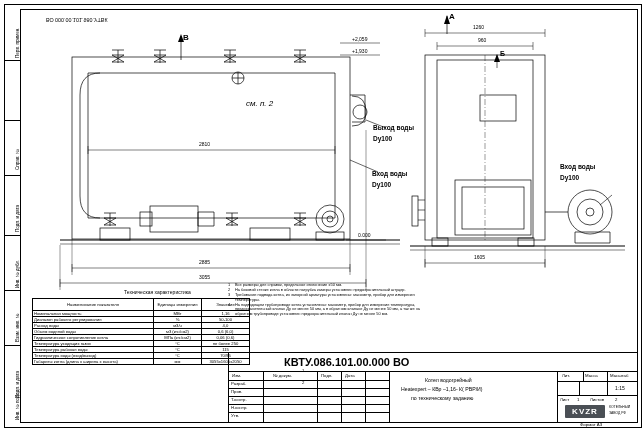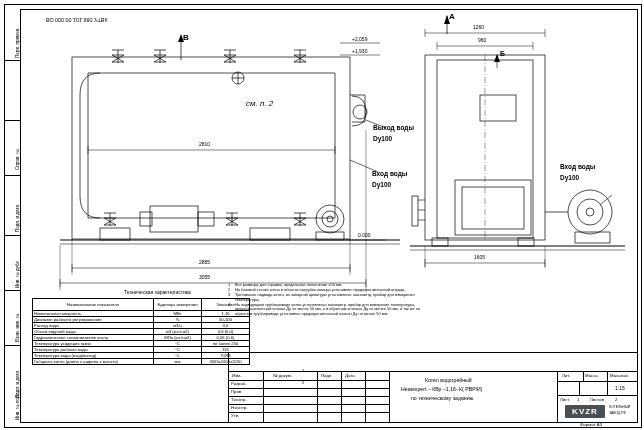--- a/index.html
+++ b/index.html
@@ -271,20 +271,21 @@
       </div>
   </div>
 
   <div class="stamp" style="left:228px;top:352px;width:408px;height:69px;">
 
     <div class="ln" style="left:0;top:18px;width:408px;height:1px;"></div>
 
     <div class="ln" style="left:160px;top:18px;width:1px;height:51px;"></div>
     <div class="ln" style="left:328px;top:18px;width:1px;height:51px;"></div>
 
+    <div class="lbl" style="left:55px;top:3px;font-size:11px;font-weight:bold;">КВТУ.086.101.00.000 ВО</div>
 
     <div>
       <div class="ln" style="left:0;top:27px;width:160px;height:1px;"></div>
       <div class="ln" style="left:0;top:35px;width:160px;height:1px;"></div>
       <div class="ln" style="left:0;top:43px;width:160px;height:1px;"></div>
       <div class="ln" style="left:0;top:51px;width:160px;height:1px;"></div>
       <div class="ln" style="left:0;top:59px;width:160px;height:1px;"></div>
       <div class="ln" style="left:34px;top:18px;width:1px;height:51px;"></div>
       <div class="ln" style="left:88px;top:18px;width:1px;height:51px;"></div>
       <div class="ln" style="left:112px;top:18px;width:1px;height:51px;"></div>

